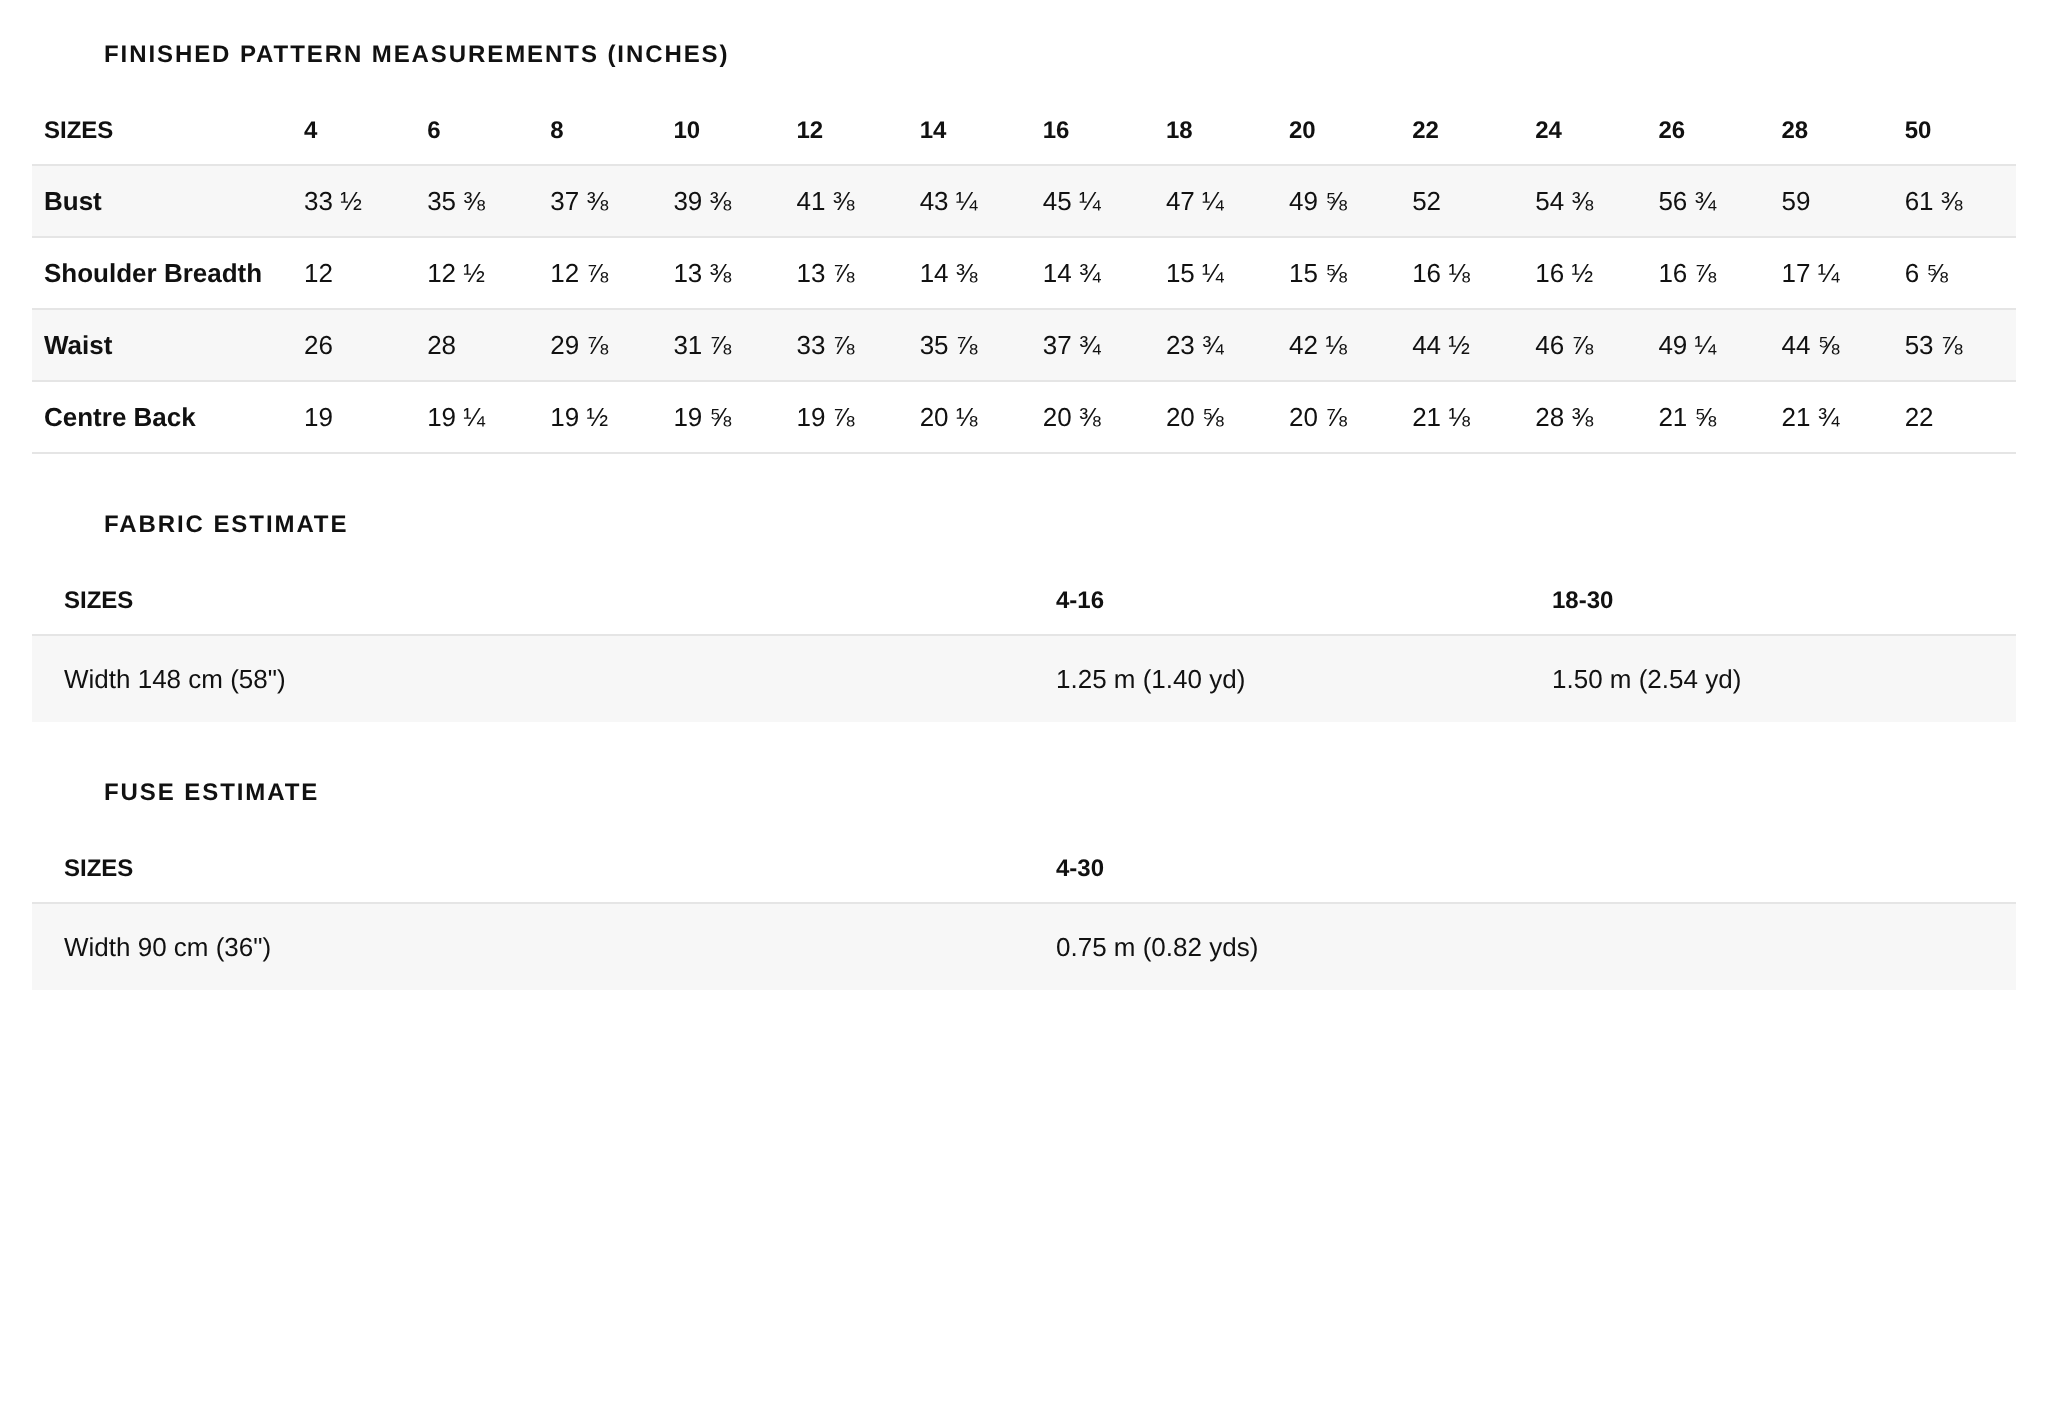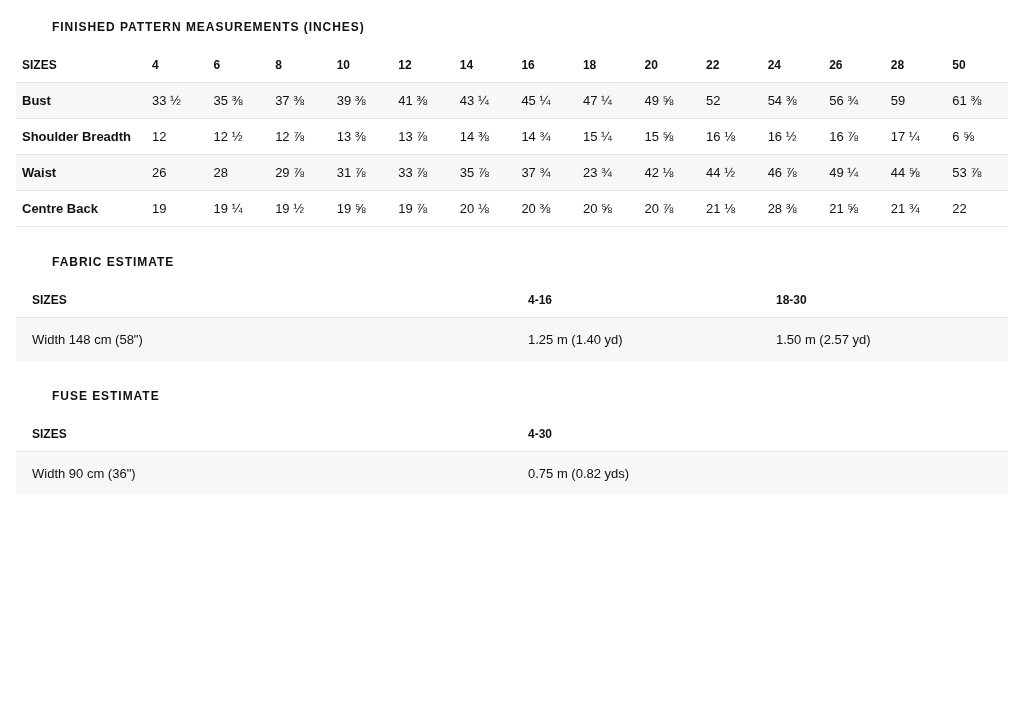--- a/index.html
+++ b/index.html
@@ -204,21 +204,21 @@
       <tr>
         <th class="col-sizes">SIZES</th>
         <th>4-16</th>
         <th>18-30</th>
       </tr>
     </thead>
     <tbody id="fabric-body">
     <tr>
           <td>Width 148 cm (58")</td>
           <td>1.25 m (1.40 yd)</td>
-          <td>1.50 m (2.57 yd)</td>
+          <td>1.50 m (2.54 yd)</td>
         </tr>
       </tbody>
   </table>
 </div>
 
 <div class="estimate-section">
   <h2 class="section-title">FUSE ESTIMATE</h2>
   <table class="estimate-table">
     <thead>
       <tr>

